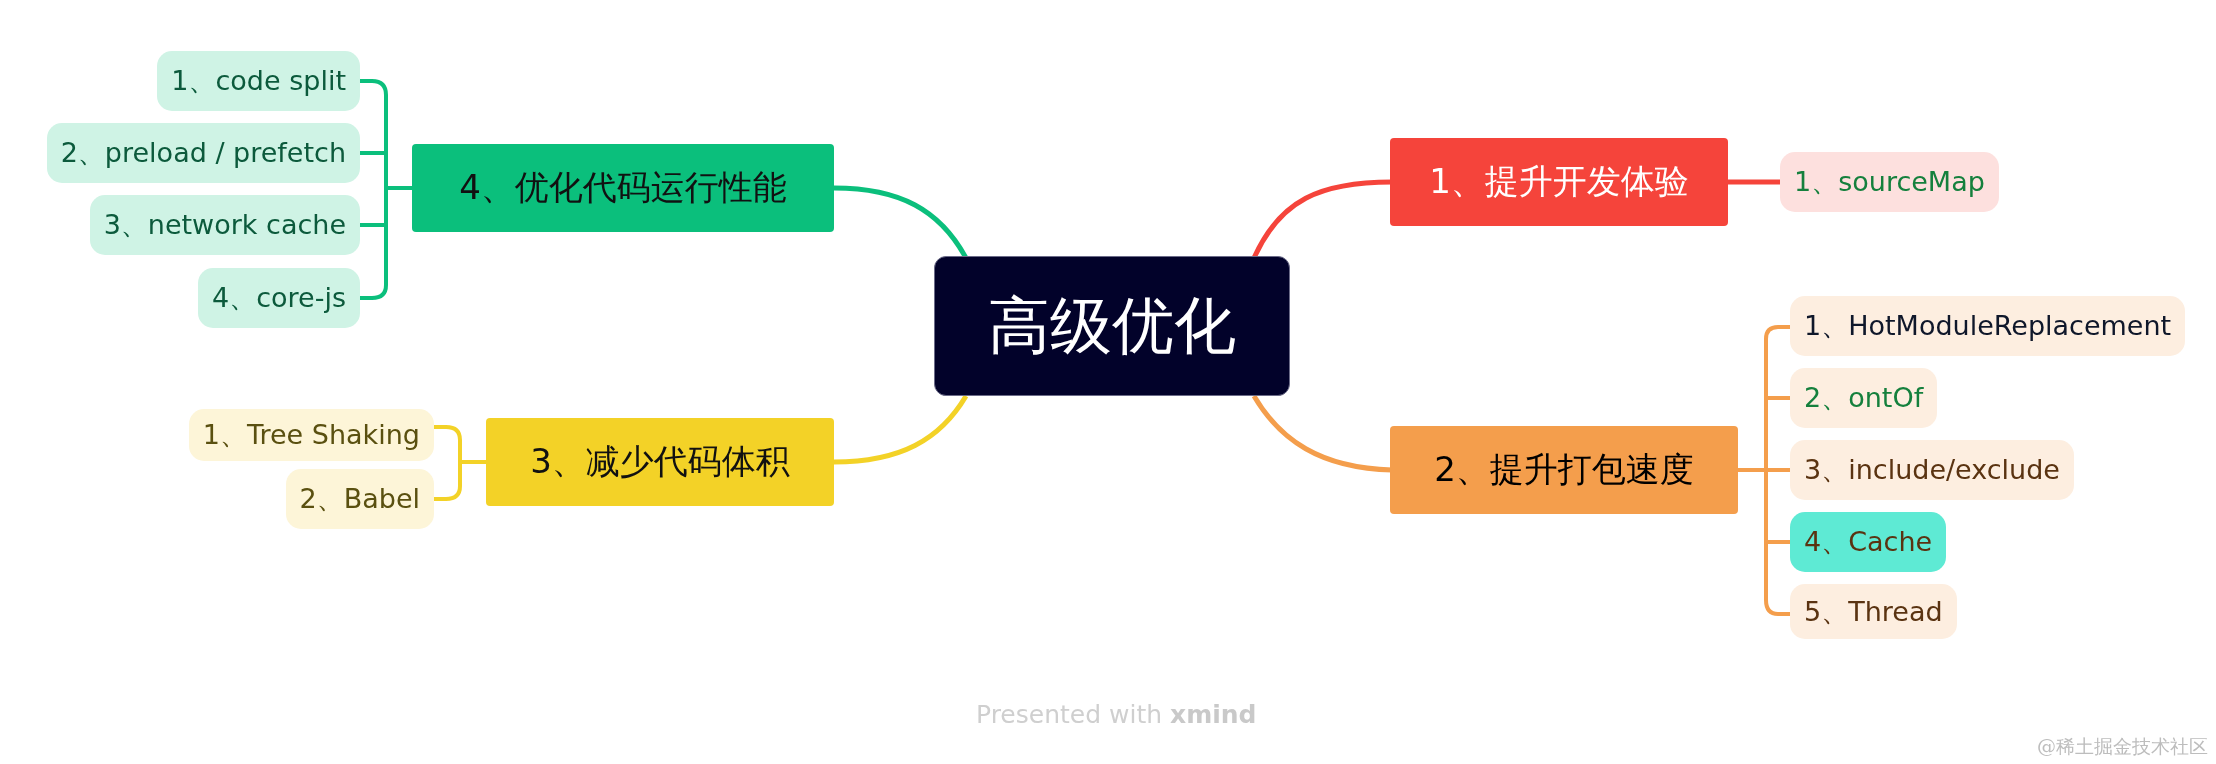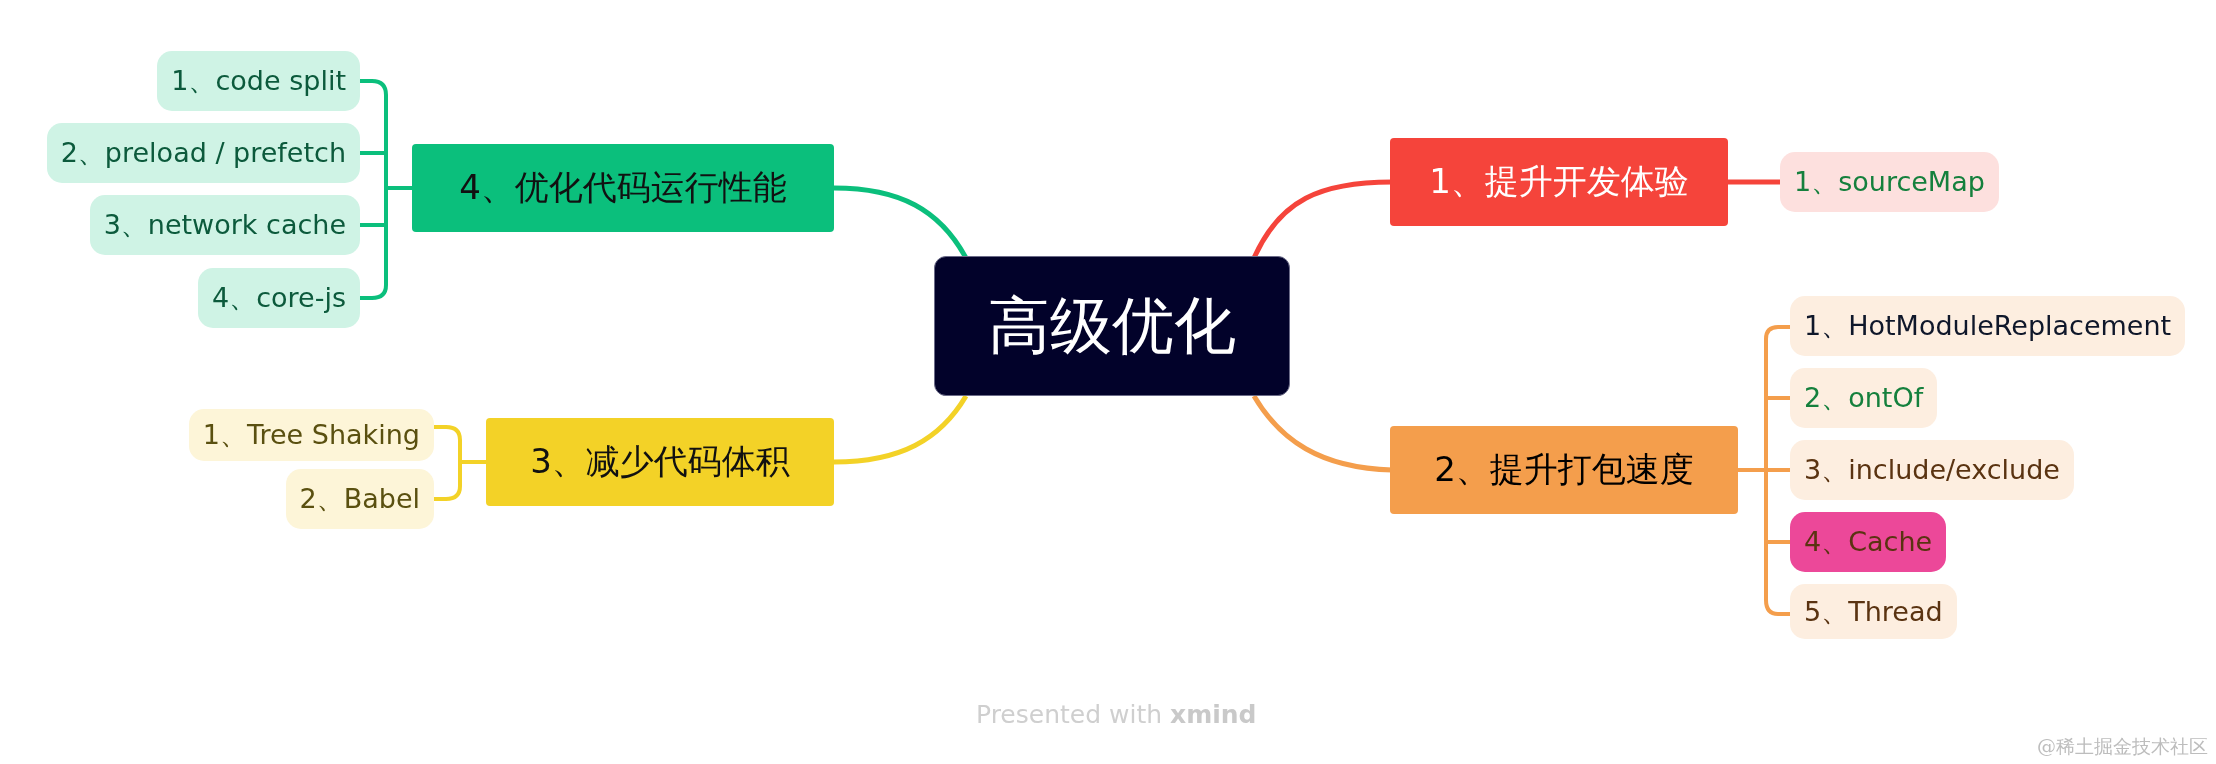--- a/index.html
+++ b/index.html
@@ -58,21 +58,21 @@
   </div>
   <div class="node leaf" style="left:1790px; top:296px; height:60px; background:#fdeee0; color:#0f172a;">
     <span>1、HotModuleReplacement</span>
   </div>
   <div class="node leaf" style="left:1790px; top:368px; height:60px; background:#fdeee0; color:#15803d;">
     <span>2、ontOf</span>
   </div>
   <div class="node leaf" style="left:1790px; top:440px; height:60px; background:#fdeee0; color:#5a3311;">
     <span>3、include/exclude</span>
   </div>
-  <div class="node leaf" style="left:1790px; top:512px; height:60px; background:#ec4899; color:#5a3311;">
+  <div class="node leaf" style="left:1790px; top:512px; height:60px; background:#5eead4; color:#5a3311;">
     <span>4、Cache</span>
   </div>
   <div class="node leaf" style="left:1790px; top:584px; height:55px; background:#fdeee0; color:#5a3311;">
     <span>5、Thread</span>
   </div>
 
   <div class="node branch" style="left:486px; top:418px; width:348px; height:88px; background:#f3d227; color:#111111;">
     <span>3、减少代码体积</span>
   </div>
   <div class="node leaf" style="right:1782px; top:397px; height:52px; background:#fdf5d8; color:#5a5010;margin-top:12px;">

